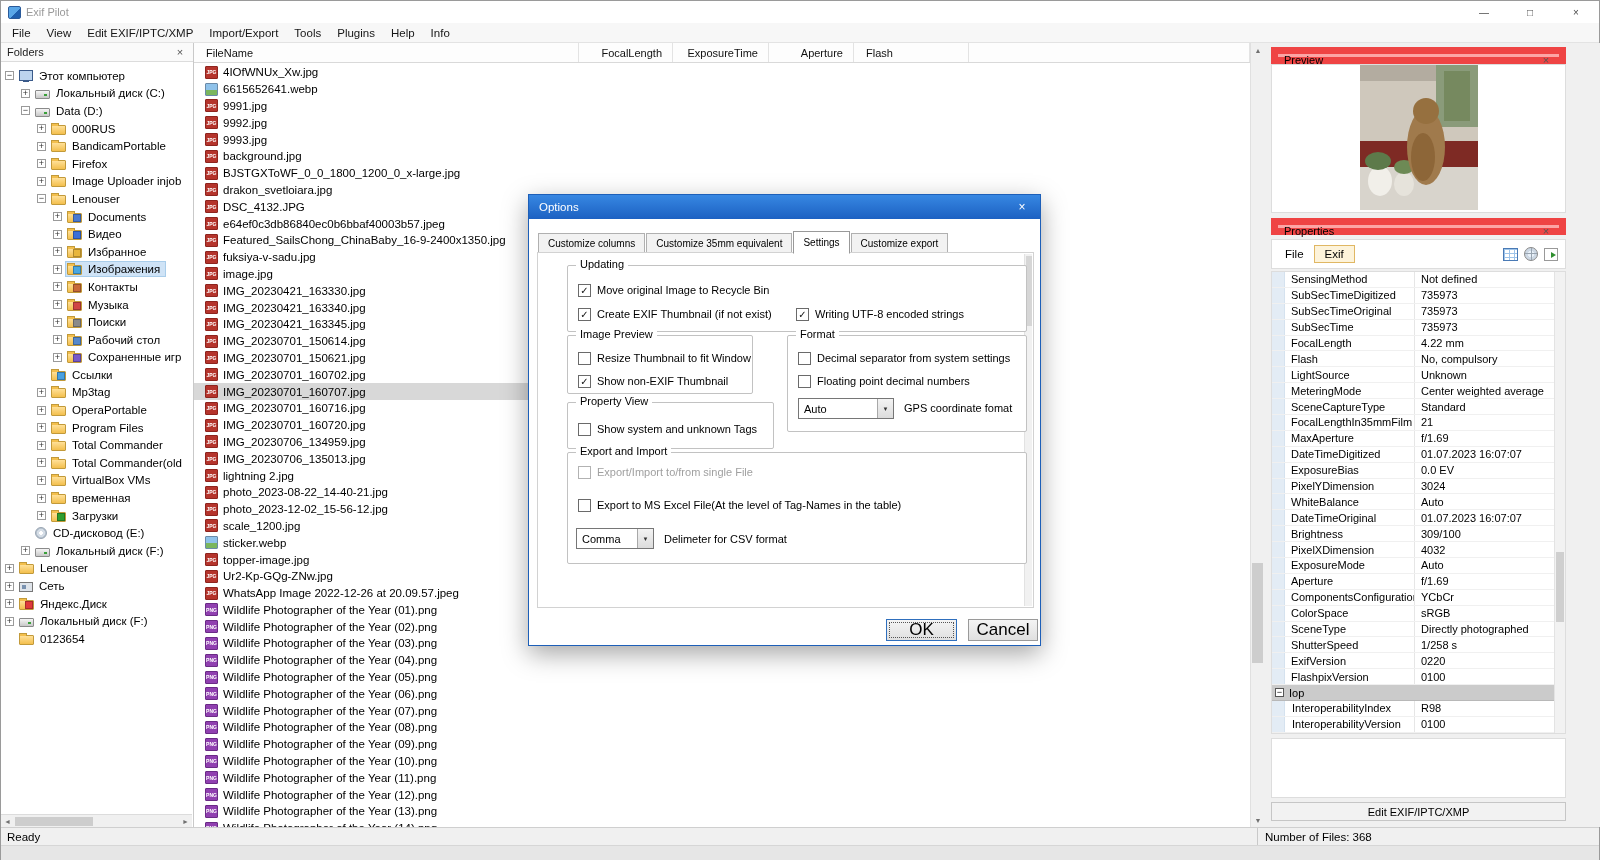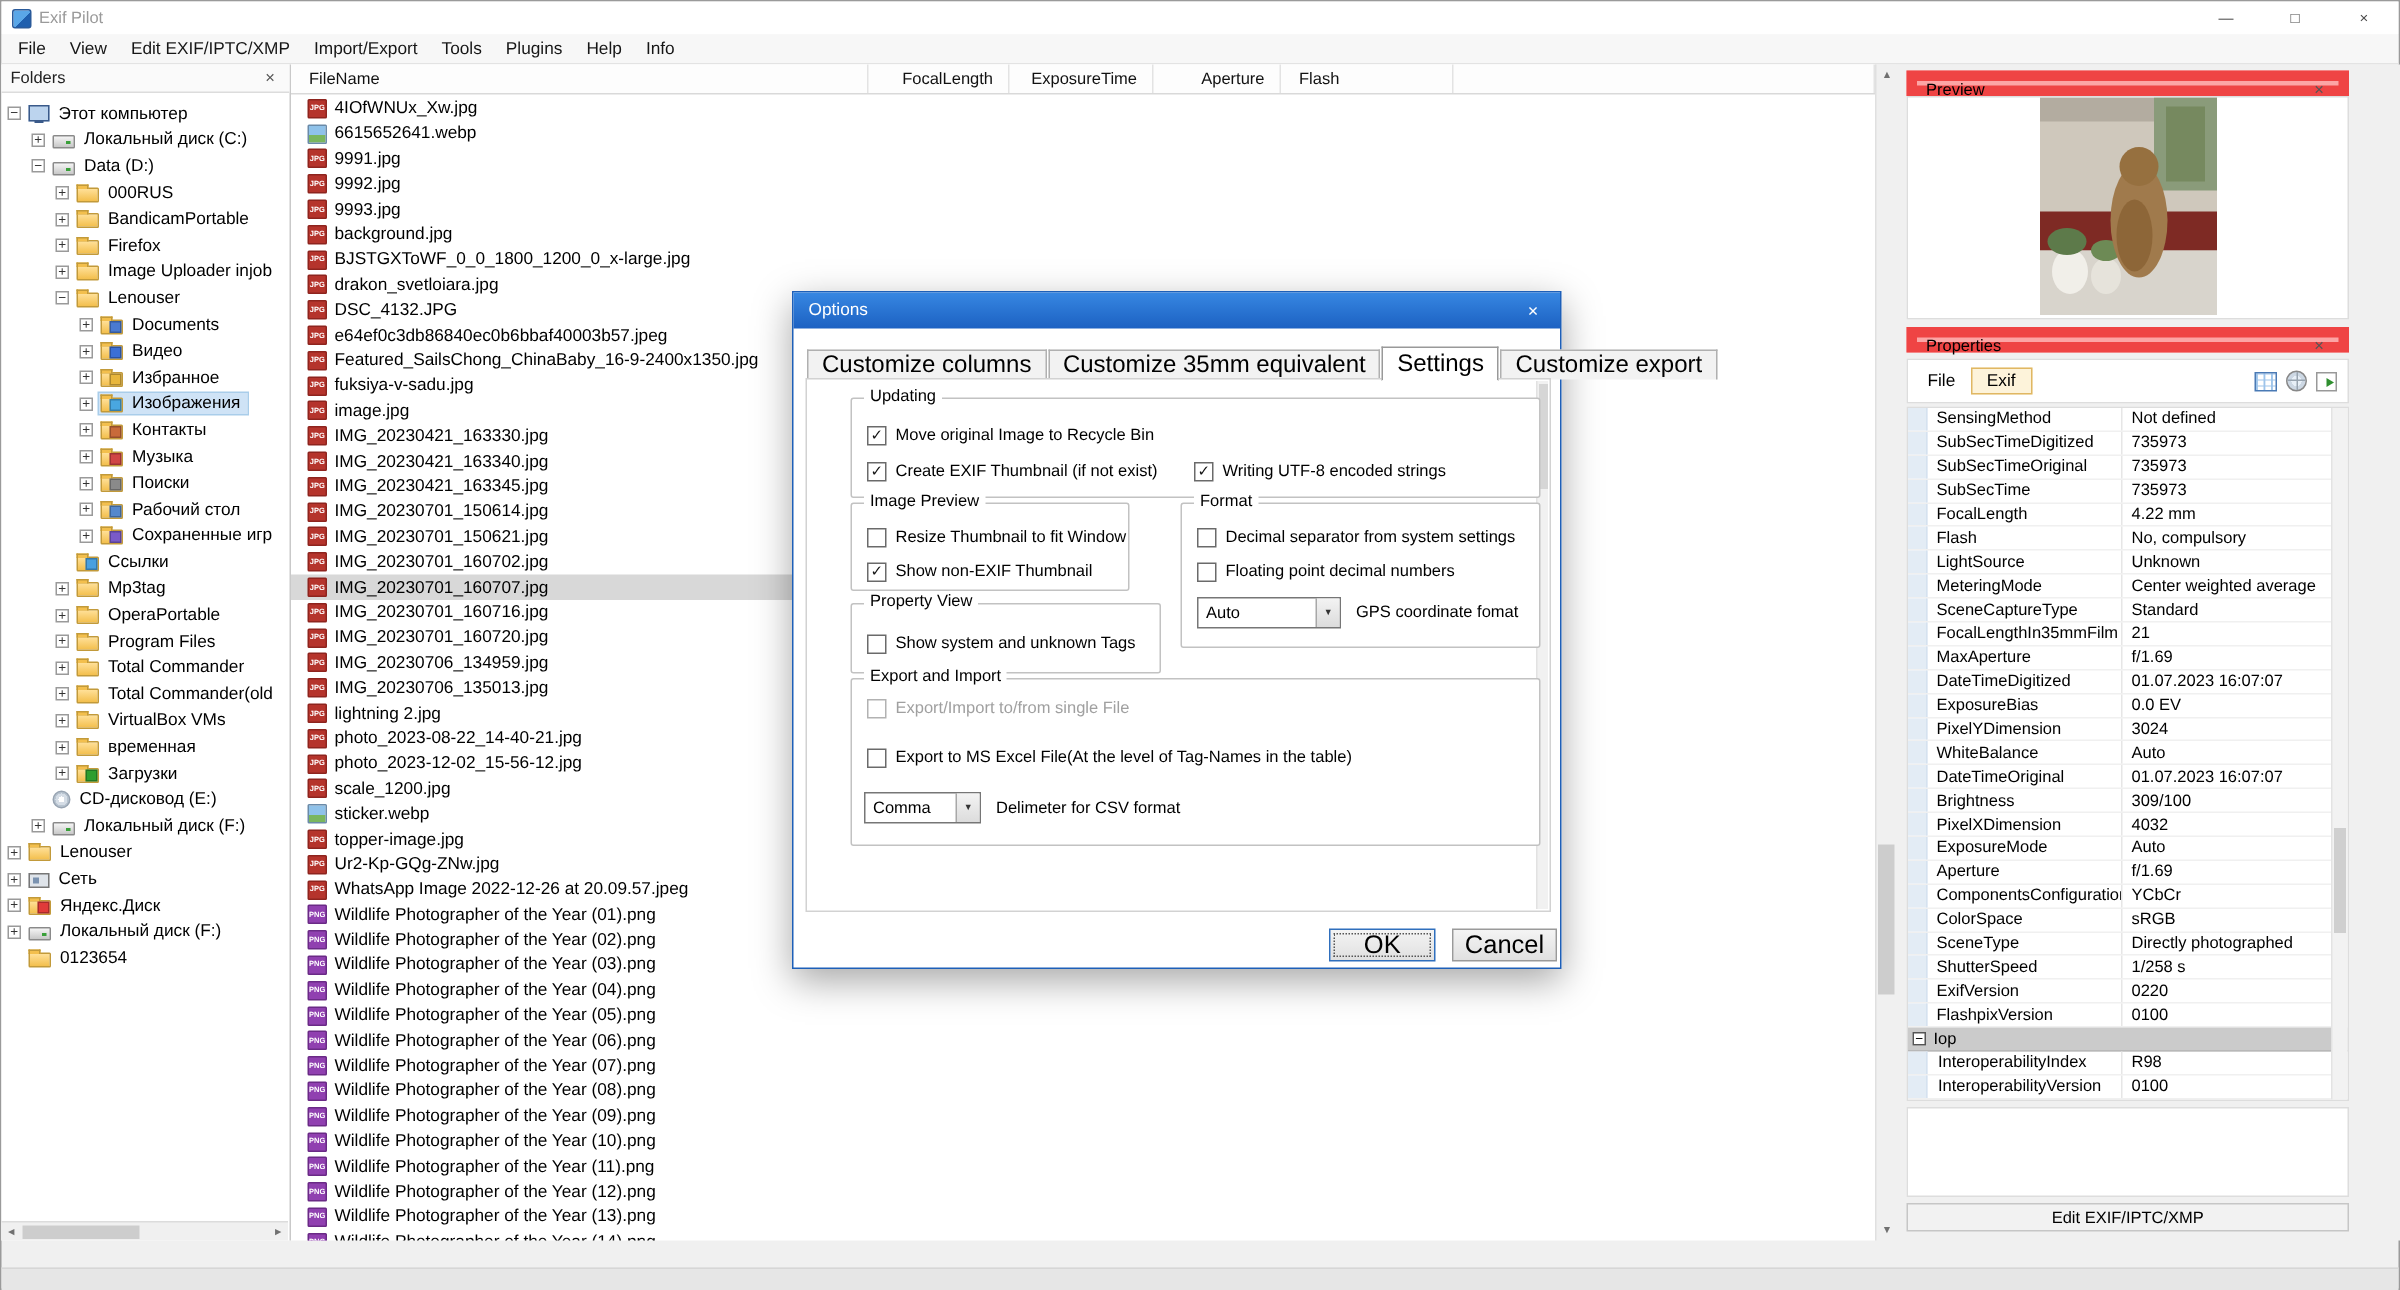--- a/index.html
+++ b/index.html
@@ -95,21 +95,21 @@
   .props-scroll{position:absolute;right:1px;top:229px;width:11px;height:461px;background:#f2f2f2;border-left:1px solid #e3e3e3}
   .props-thumb{position:absolute;left:1px;width:8px;top:280px;height:70px;background:#cfcfcf}
   .comment-box{position:absolute;left:0;right:0;top:695px;height:60px;background:#fff;border:1px solid #ddd}
   .edit-btn{position:absolute;left:0;right:0;top:759px;height:19px;background:#f2f2f2;border:1px solid #c6c6c6;display:flex;align-items:center;justify-content:center;font-size:11px}
 
   
   .dialog{position:absolute;left:527px;top:193px;width:513px;height:452px;background:#fff;border:1px solid #1d5fb8;box-shadow:0 8px 24px rgba(0,0,0,.35);z-index:50}
   .dlg-title{position:absolute;left:0;top:0;right:0;height:24px;background:linear-gradient(#3787e2,#1c61c2);display:flex;align-items:center;padding-left:10px;color:#fff;font-size:11.5px}
   .dlg-close{position:absolute;right:3px;top:2px;width:30px;height:20px;display:flex;align-items:center;justify-content:center;color:#fff;font-size:12px}
   .dlg-tabs{position:absolute;left:9px;top:35px;height:23px;display:flex;align-items:flex-end}
-  .dtab{height:20px;padding:0 9px;display:flex;align-items:center;border:1px solid #b0b0b0;border-bottom:none;background:#f2f2f2;margin-right:1px;font-size:16px;white-space:nowrap}
+  .dtab{height:20px;padding:0 9px;display:flex;align-items:center;border:1px solid #b0b0b0;border-bottom:none;background:#f2f2f2;margin-right:1px;font-size:10px;white-space:nowrap}
   .dtab.active{height:23px;background:#fff;border-color:#999;position:relative;z-index:3;margin-bottom:-1px;border-bottom:1px solid #fff}
   .tabpane{position:absolute;left:8px;top:57px;width:497px;height:356px;border:1px solid #d2d2d2;background:#fff}
   .dscroll{position:absolute;right:1px;top:1px;bottom:1px;width:8px;background:#f1f1f1;border-left:1px solid #e2e2e2}
   .dthumb{position:absolute;left:1px;top:2px;width:6px;height:70px;background:#d6d6d6}
   .grp{position:absolute;border:1px solid #c2c2c2;border-radius:2px;z-index:2;background:#fff}
   .grp-legend{position:absolute;top:-8px;left:8px;background:#fff;padding:0 4px;font-size:11px;white-space:nowrap}
   .cbrow{position:absolute;display:flex;align-items:center;height:14px}
   .cb{width:13px;height:13px;border:1px solid #6a6a6a;background:#fff;margin-right:6px;flex:none;font-size:10px;line-height:11px;text-align:center;color:#111}
   .cb.dis{border-color:#b2b2b2}
   .cblab{white-space:nowrap;font-size:11px}
@@ -944,14 +944,18 @@
         <span>Comma</span>
         <span class="combo-btn">▼</span>
       </div>
       <span class="ctl-label" style="left:96px;top:80px">Delimeter for CSV format</span>
     </div>
 
     <div class="dlg-btn default" style="left:357px;top:424px">OK</div>
     <div class="dlg-btn" style="left:439px;top:424px;width:70px">Cancel</div>
   </div>
 
+  <div class="statusbar">
+    <span class="status-left">Ready</span>
+    <span class="status-right">Number of Files: 368</span>
+  </div>
   <div class="frame-bottom"></div>
 </div>
 
 </body></html>

